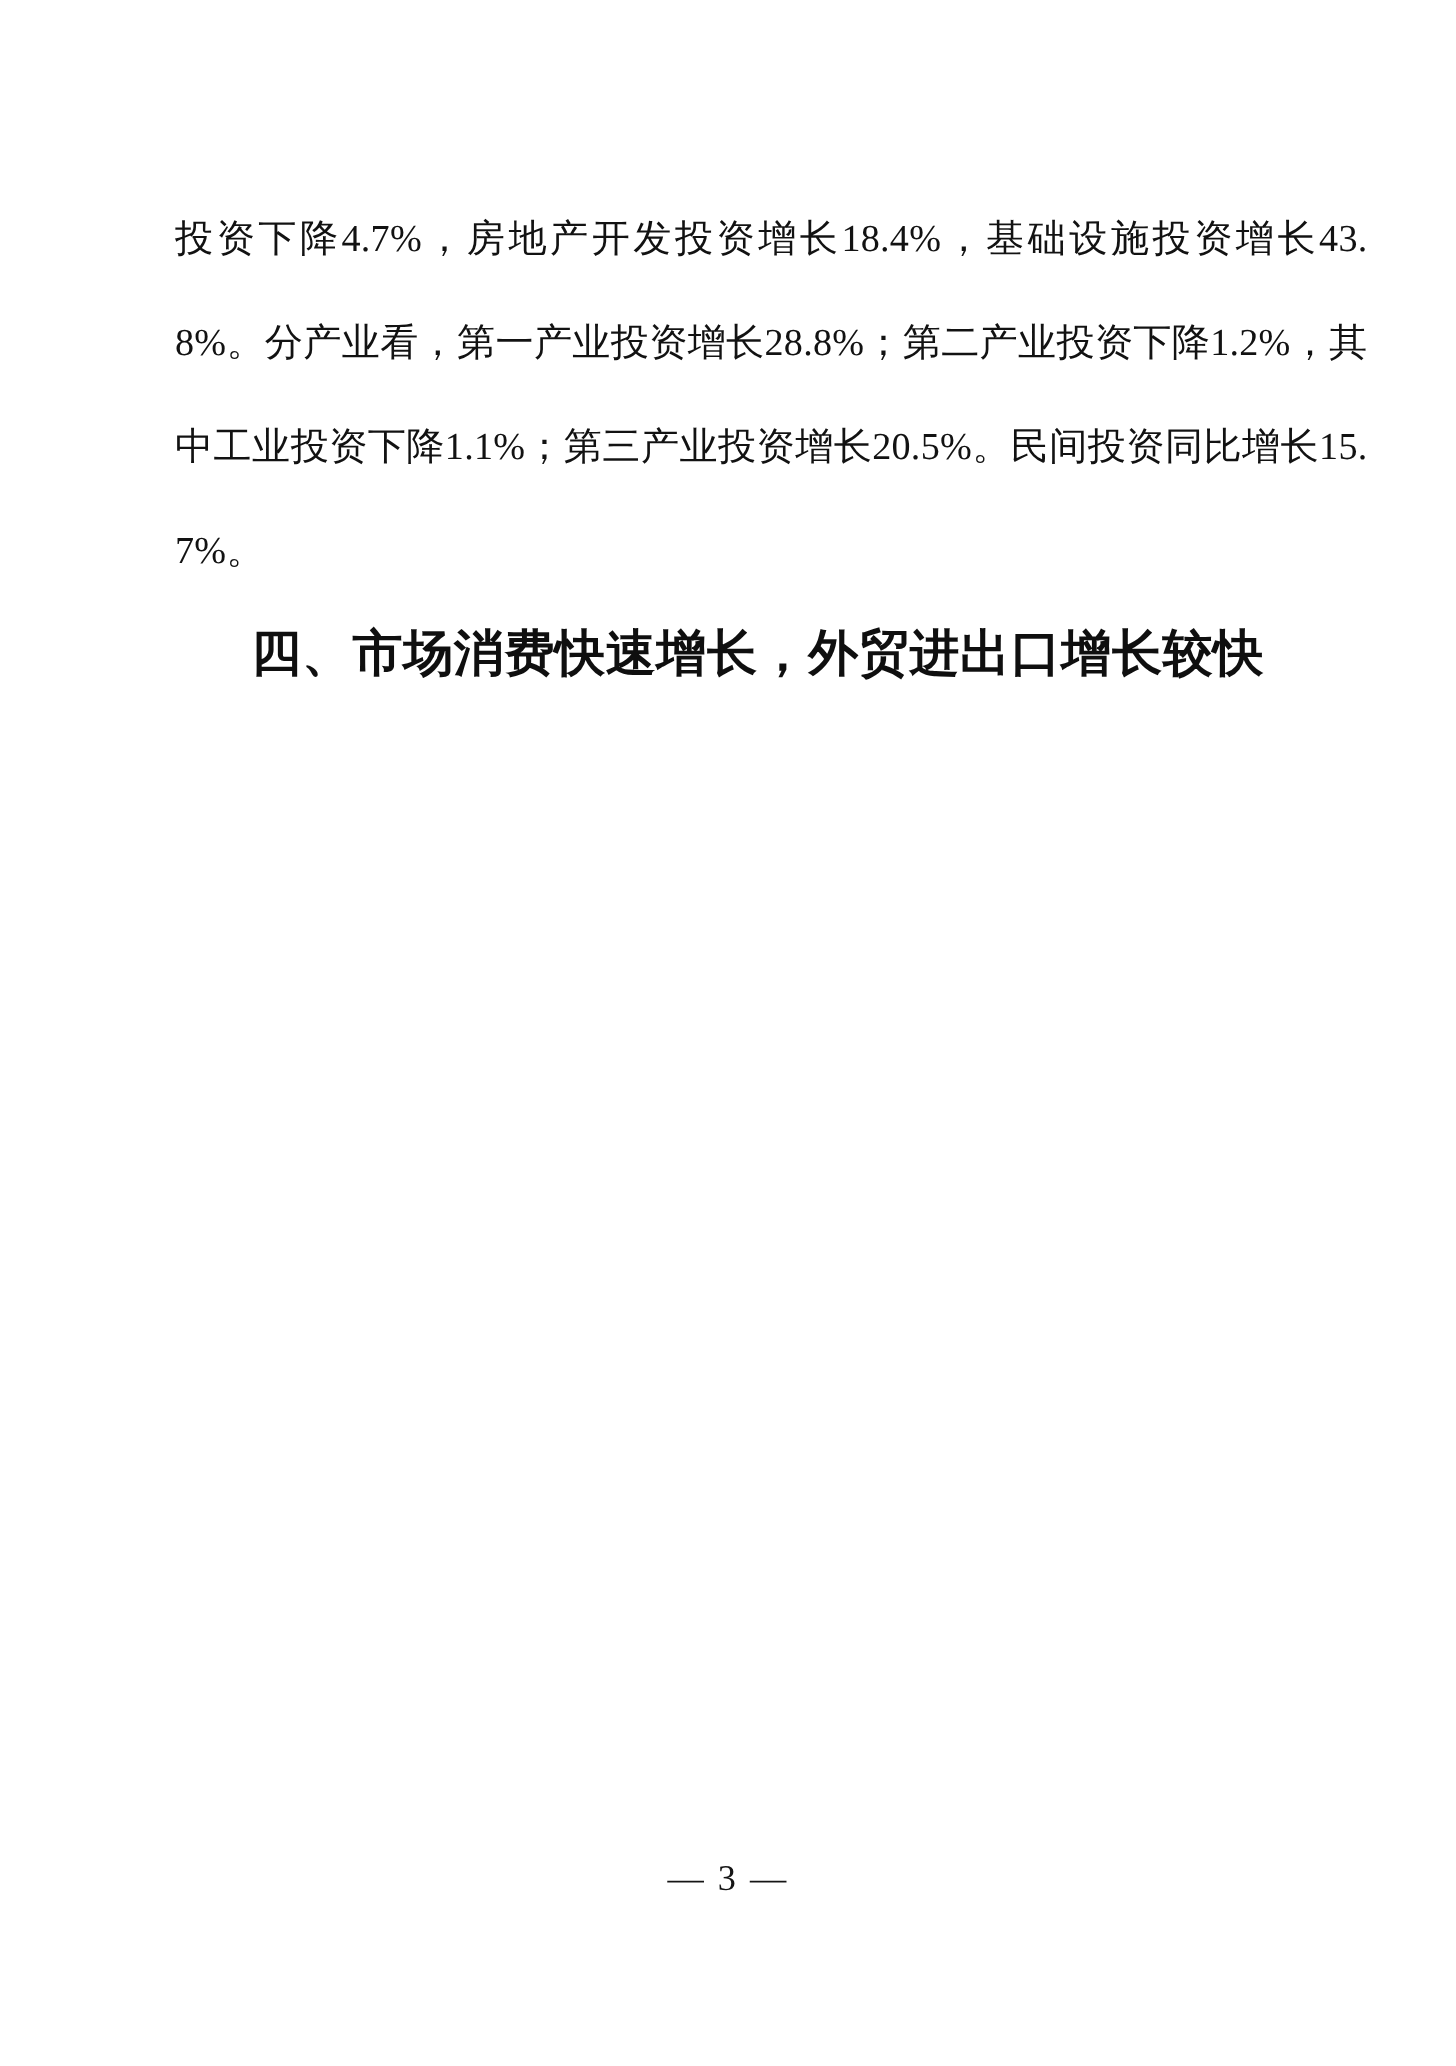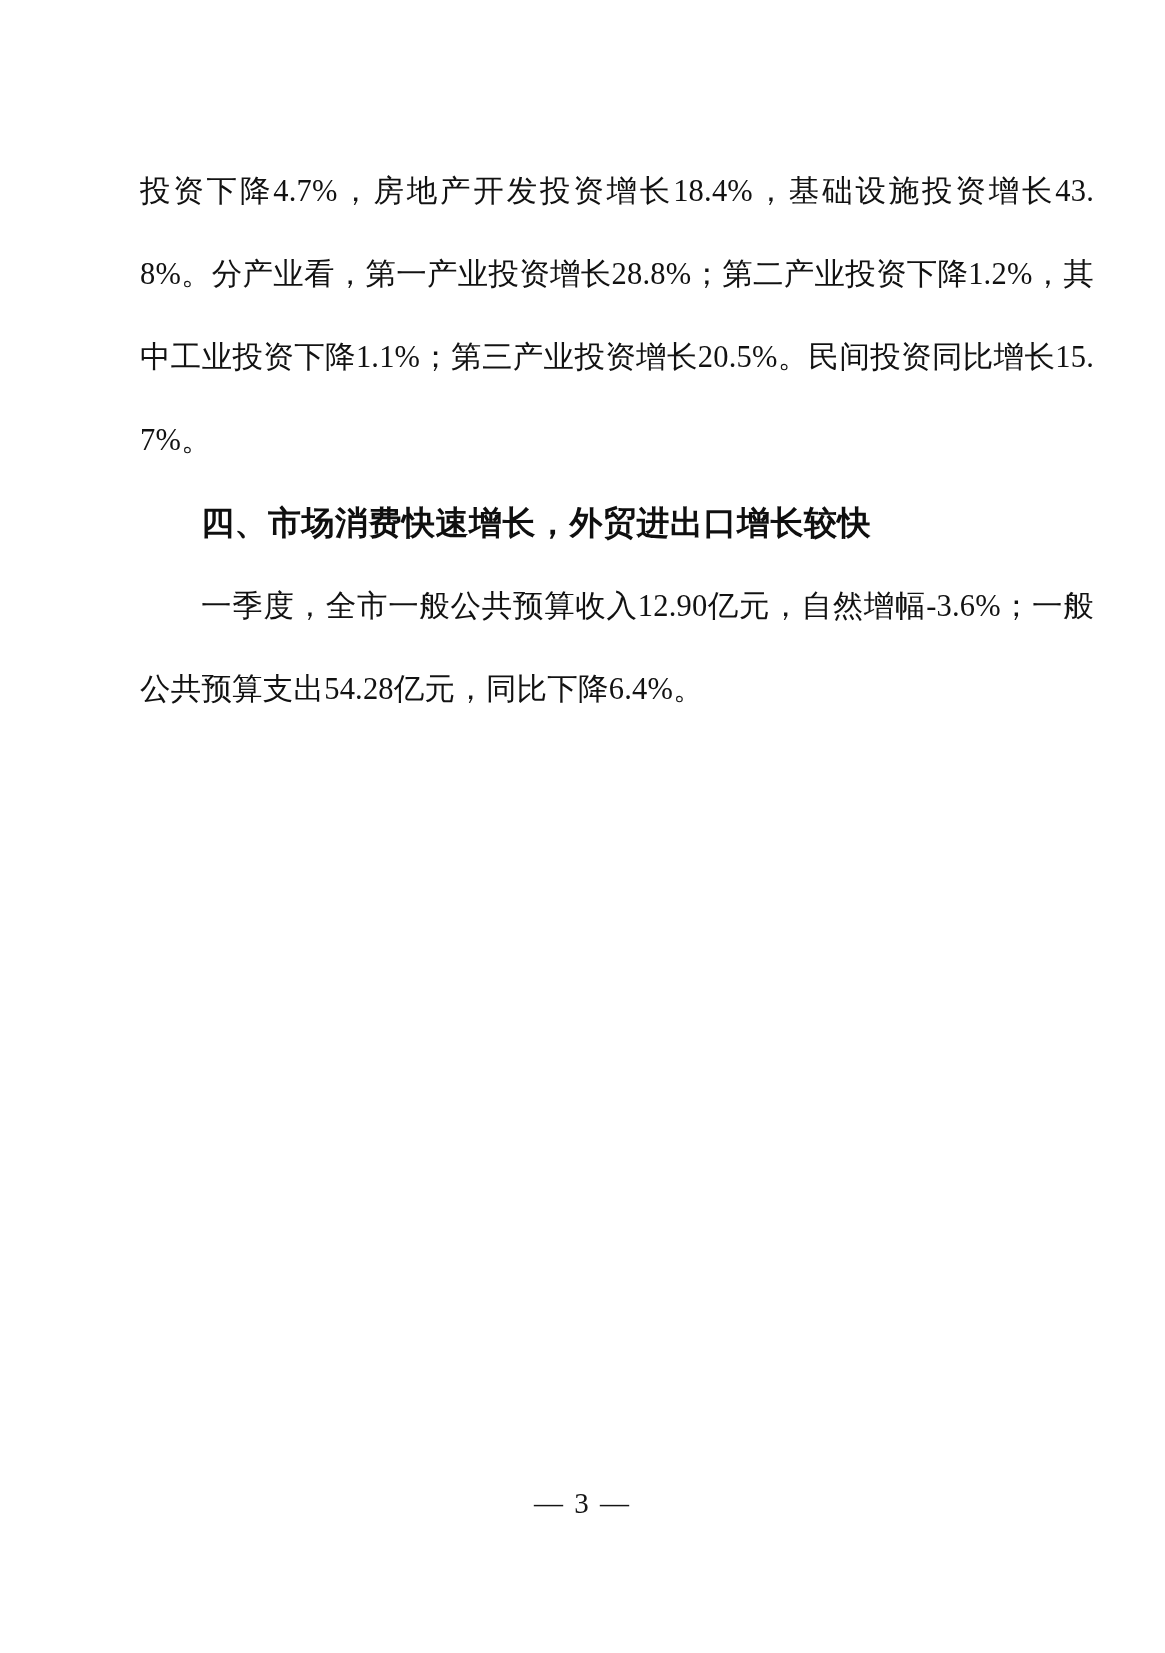--- a/index.html
+++ b/index.html
@@ -35,27 +35,27 @@
     text-align: justify;
     text-justify: inter-character;
     word-break: break-all;
     color: #121212;
   }
   p.para.indent {
     text-indent: 61px;
   }
   h2.section-heading {
     margin: 0;
-    font-size: 33px;
+    font-size: 40px;
     line-height: 83px;
     font-weight: bold;
     text-indent: 61px;
     letter-spacing: 0.5px;
     color: #0f0f0f;
-    font-family: Liberation Serif, serif;
+    font-family: Liberation Sans, sans-serif;
   }
   .page-number {
     position: absolute;
     left: 0;
     right: 0;
     bottom: 133px;
     text-align: center;
     font-size: 29px;
     color: #151515;
     letter-spacing: 2px;
@@ -67,18 +67,17 @@
 <div class="page">
   <div class="doc-body">
 
     <p class="para">投资下降4.7%，房地产开发投资增长18.4%，基础设施投资增长43.8%。分产业看，第一产业投资增长28.8%；第二产业投资下降1.2%，其中工业投资下降1.1%；第三产业投资增长20.5%。民间投资同比增长15.7%。</p>
 
     <h2 class="section-heading">四、市场消费快速增长，外贸进出口增长较快</h2>
 
 
 
 
-    <p class="para indent">一季度，全市一般公共预算收入12.90亿元，自然增幅-3.6%；一般公共预算支出54.28亿元，同比下降6.4%。</p>
 
   </div>
 
   <div class="page-number">— 3 —</div>
 </div>
 
 </body></html>

